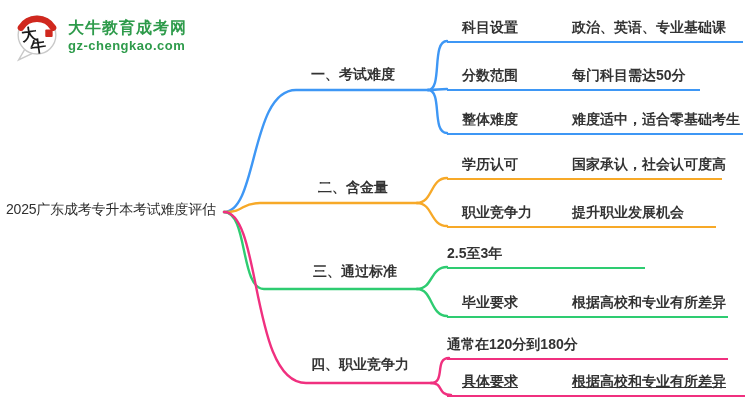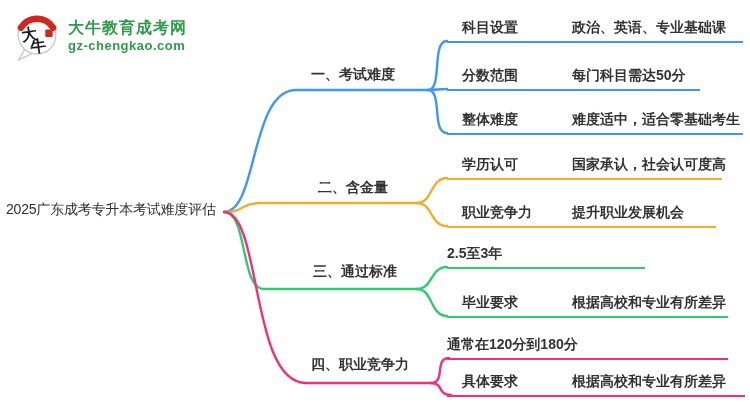--- a/index.html
+++ b/index.html
@@ -113,18 +113,18 @@
   <div class="row" id="r6" style="border-bottom-color: rgb(46, 204, 113);">
     <span class="rvalue">2.5至3年</span>
   </div>
   <div class="row" id="r7" style="border-bottom-color: rgb(46, 204, 113);">
     <span class="rlabel">毕业要求</span>
     <span class="rvalue">根据高校和专业有所差异</span>
   </div>
   <div class="row" id="r8" style="border-bottom-color: rgb(240, 48, 127);">
     <span class="rvalue">通常在120分到180分</span>
   </div>
-  <div class="row" id="r9" style="border-bottom-color: rgb(240, 48, 127);">
+  <div class="row" id="r9" style="border-bottom-color: rgb(240, 48, 127); text-decoration: underline;">
     <span class="rlabel">具体要求</span>
     <span class="rvalue">根据高校和专业有所差异</span>
   </div>
 
 </div>
 
 </body></html>

